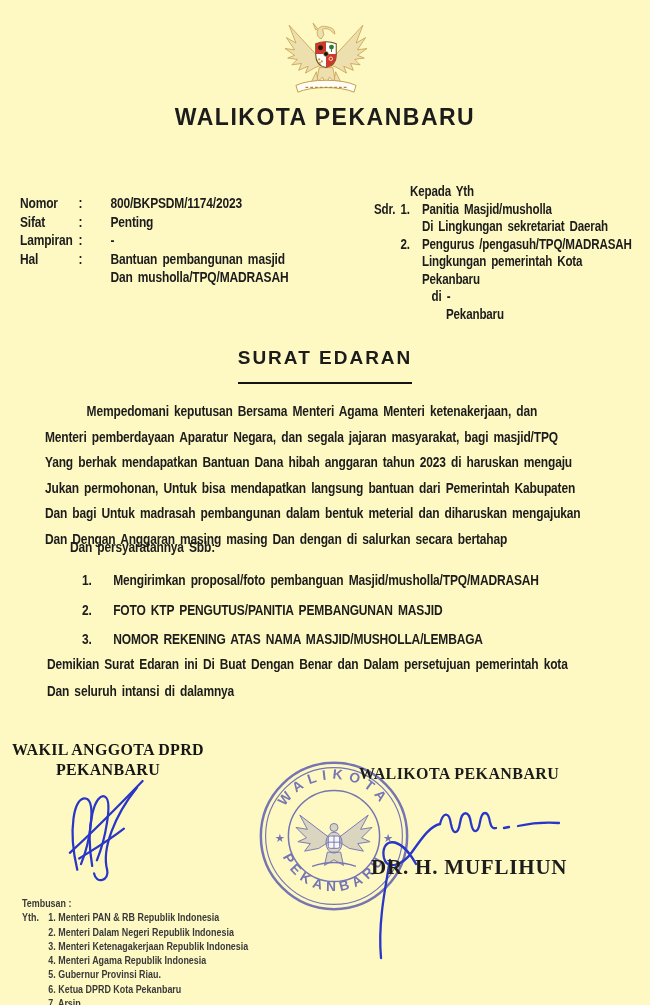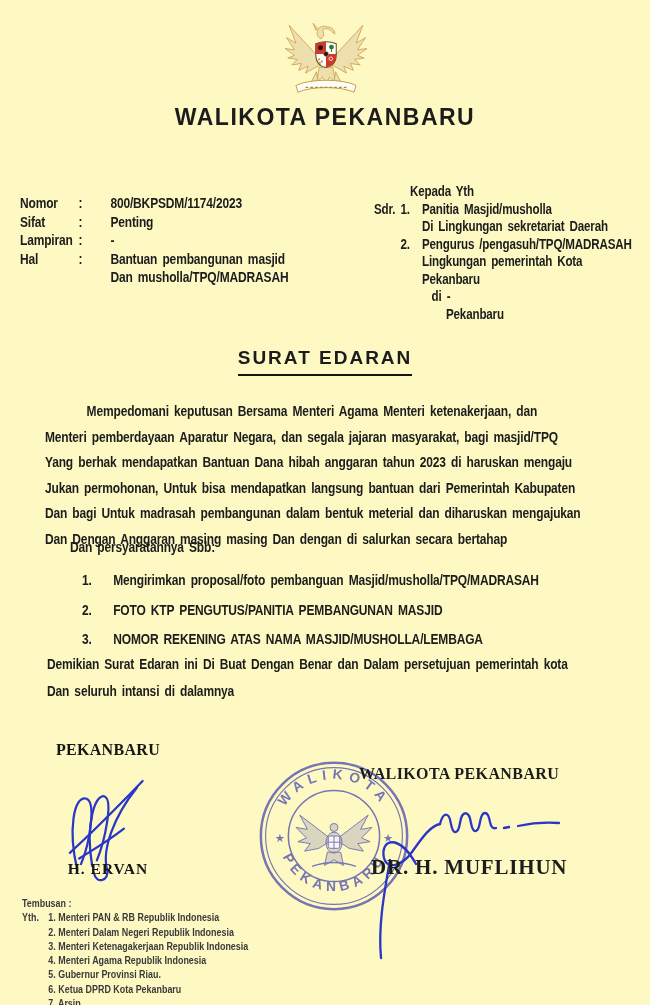--- a/index.html
+++ b/index.html
@@ -35,21 +35,21 @@
   .rec-sdr{width:33px;flex:none;}
   .rec-num{width:27px;flex:none;}
   .rec-text{white-space:nowrap;}
   .rec-cont{margin-left:60px;white-space:nowrap;}
   .rec-di{margin-left:72px;}
   .rec-city{margin-left:90px;}
 
   .letter-title-wrap{position:absolute;top:347px;left:0;width:100%;text-align:center;}
   .letter-title{
     display:inline-block;font-size:19px;font-weight:bold;letter-spacing:2px;
-    border-bottom:2.5px solid #141414;padding-bottom:5px;
+    border-bottom:2.5px solid #141414;padding-bottom:13px;
   }
 
   .body-par{position:absolute;left:45px;top:398px;width:705px;font-size:15px;line-height:25.5px;}
   .body-line{white-space:nowrap;}
   .body-line.first{text-indent:52px;}
 
   .requirements{position:absolute;left:70px;top:537px;width:660px;font-size:15px;}
   .req-intro{line-height:20px;margin-bottom:8px;}
   .req-item{display:flex;line-height:29.5px;}
   .req-num{width:39px;padding-left:15px;flex:none;}
@@ -186,34 +186,34 @@
     </div>
   </div>
 
   <div class="closing typed cond">
     <div class="nowrap">Demikian Surat Edaran ini Di Buat Dengan Benar dan Dalam persetujuan pemerintah kota</div>
     <div class="nowrap">Dan seluruh intansi di dalamnya</div>
   </div>
 
   <div class="sig-left">
     <div class="sig-left-title">
+      <div>WAKIL ANGGOTA DPRD</div>
       <div>PEKANBARU</div>
     </div>
     <div class="sig-left-sign">
       <svg width="112" height="108" viewBox="0 0 120 115">
         <g fill="none" stroke="#2936c6" stroke-width="2.4" stroke-linecap="round">
           <path d="M26,100 C16,58 22,20 36,24 C46,28 40,70 30,94"></path>
           <path d="M42,96 C34,50 46,16 56,22 C64,27 56,68 47,90"></path>
           <path d="M18,82 C40,62 68,34 96,5"></path>
           <path d="M90,12 C66,42 52,78 58,100 C61,112 46,116 44,104"></path>
           <path d="M28,88 C44,78 58,70 76,56"></path>
         </g>
       </svg>
     </div>
-    <div class="sig-left-name">H. ERVAN</div>
   </div>
 
   <div class="stamp">
     <svg width="152" height="152" viewBox="0 0 160 160">
       <g stroke="#6a6ab2" fill="none">
         <circle cx="80" cy="80" r="77" stroke-width="2.6"></circle>
         <circle cx="80" cy="80" r="72" stroke-width="1.2"></circle>
         <circle cx="80" cy="80" r="48" stroke-width="1.6"></circle>
       </g>
       <defs>

